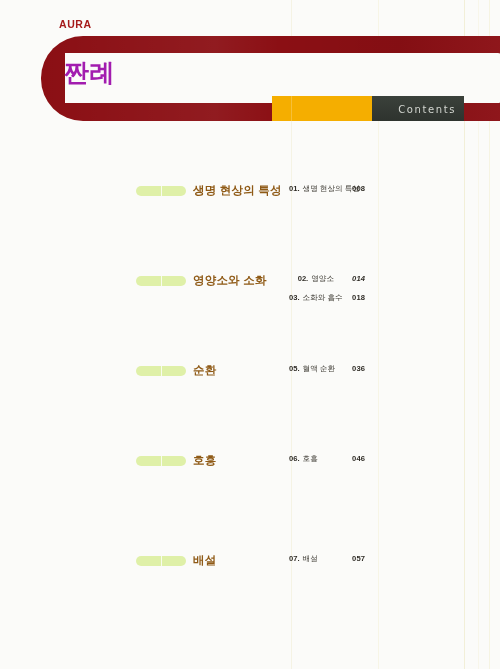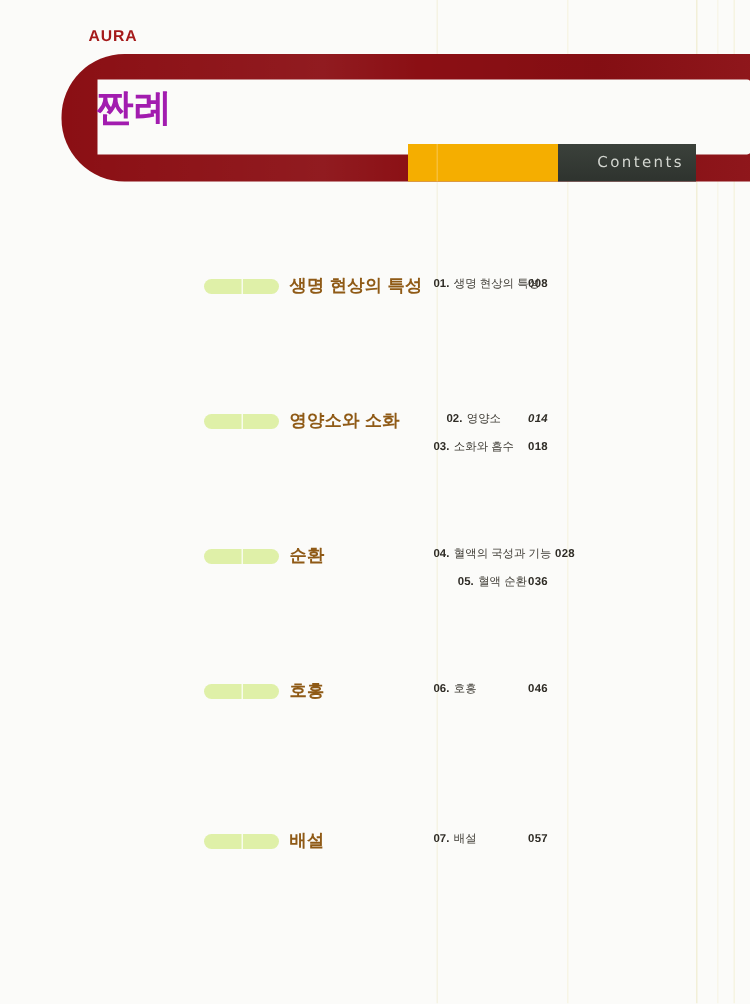--- a/index.html
+++ b/index.html
@@ -247,21 +247,20 @@
       <div class="group-title">영양소와 소화</div>
       <div class="chapters">
         <div class="chapter"><span class="ch-num">02.</span><span class="ch-name">영양소</span><span class="ch-page" style="left: 63px; font-style: italic;">014</span></div>
         <div class="chapter"><span class="ch-num">03.</span><span class="ch-name">소화와 흡수</span><span class="ch-page" style="left: 63px;">018</span></div>
       </div>
     </div>
     <div class="toc-group" style="top: 203px;">
       <div class="marker"></div>
       <div class="group-title">순환</div>
       <div class="chapters">
-        <div class="chapter"><span class="ch-num">04.</span><span class="ch-name">혈액의 국성과 기능</span><span class="ch-page" style="left: 81px;">028</span></div>
         <div class="chapter"><span class="ch-num">05.</span><span class="ch-name">혈액 순환</span><span class="ch-page" style="left: 63px;">036</span></div>
       </div>
     </div>
     <div class="toc-group" style="top: 293px;">
       <div class="marker"></div>
       <div class="group-title">호흥</div>
       <div class="chapters">
         <div class="chapter"><span class="ch-num">06.</span><span class="ch-name">호흥</span><span class="ch-page" style="left: 63px;">046</span></div>
       </div>
     </div>

